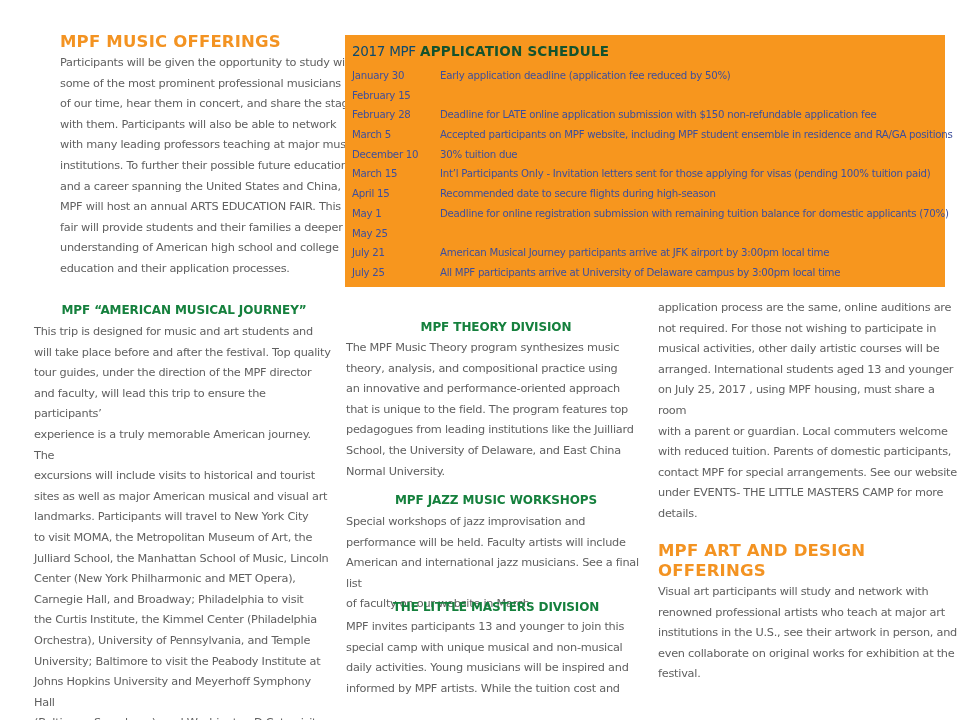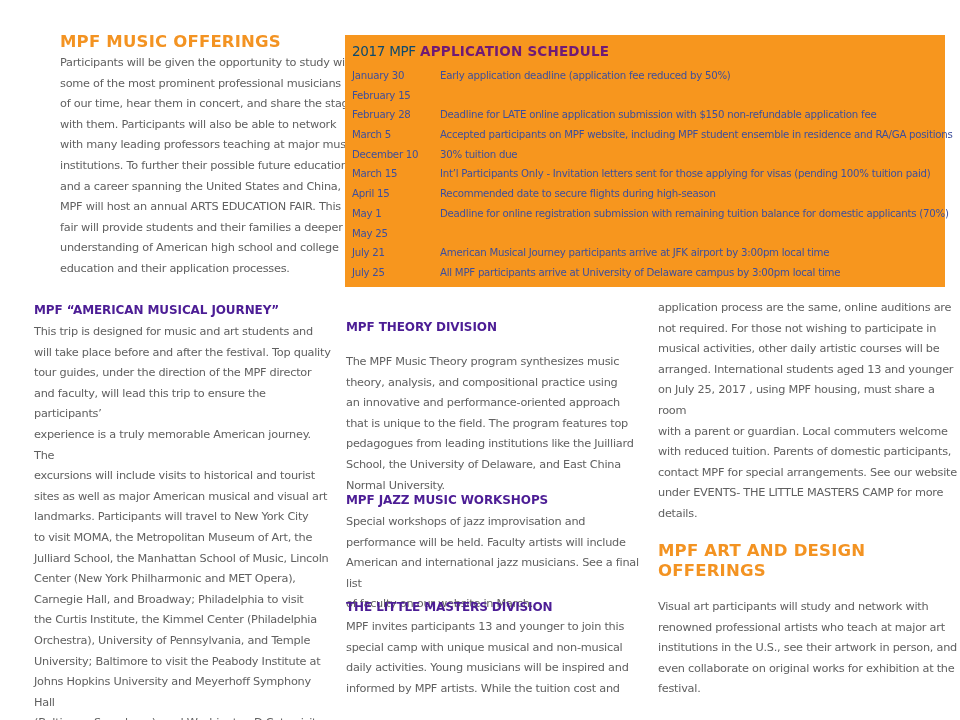--- a/index.html
+++ b/index.html
@@ -6,37 +6,37 @@
   body {
     width: 960px; height: 720px; background: #ffffff; position: relative; overflow: hidden;
     font-family: "DejaVu Sans", sans-serif; color: #5f5f5f;
   }
   .col { position: absolute; }
   .h-orange {
     color: #f39322; font-weight: bold; font-size: 16.5px; letter-spacing: 0.2px; margin: 0;
     font-family: "DejaVu Sans", sans-serif; line-height: 20px;
   }
   .h-blue {
-    color: #4c1d95; font-weight: bold; font-size: 12px; margin: 0; line-height: 18px;
-    font-family: "DejaVu Sans", sans-serif; letter-spacing: -0.1px;
+    color: #15803d; font-weight: bold; font-size: 12px; margin: 0; line-height: 18px;
+    font-family: "DejaVu Sans", sans-serif; letter-spacing: -0.1px; text-align: center;
   }
   .body-text {
     font-size: 11.3px; line-height: 20.6px; color: #606060; margin: 0;
     letter-spacing: -0.25px; white-space: pre-line;
   }
   .schedule {
     position: absolute; left: 345px; top: 35px; width: 600px; height: 252px;
     background: #f7961e;
   }
   .schedule-title {
     position: absolute; left: 7px; top: 7px; font-size: 13.5px; line-height: 18px;
     white-space: nowrap;
   }
   .schedule-title .yr { color: #0c4a6e; font-weight: normal; letter-spacing: -0.3px; }
-  .schedule-title .main { color: #701a75; font-weight: bold; letter-spacing: 0.2px; text-align: right; }
+  .schedule-title .main { color: #14532d; font-weight: bold; letter-spacing: 0.2px; text-align: right; }
   .sched-rows { position: absolute; left: 7px; top: 31px; width: 590px; }
   .sched-row { display: flex; height: 19.7px; line-height: 19.7px; font-size: 10.2px; color: #3e4f9c; letter-spacing: -0.25px; white-space: nowrap; }
   .sched-date { width: 88px; flex: none; }
   .sched-desc { flex: 1; }
 </style>
 </head>
 <body>
 
 <section class="col" style="left:20px; top:32px; width:300px;margin-left:40px;">
   <h1 class="h-orange">MPF MUSIC OFFERINGS</h1>
@@ -121,21 +121,21 @@
     </div>
     <div class="sched-row">
       <span class="sched-date">July 25</span>
       <span class="sched-desc">All MPF participants arrive at University of Delaware campus by 3:00pm local time</span>
     </div>
   </div>
 </section>
 
 <section class="col" style="left:346px; top:318px; width:300px;">
   <h2 class="h-blue">MPF THEORY DIVISION</h2>
-  <p class="body-text" style="margin-top:16px;">The MPF Music Theory program synthesizes music
+  <p class="body-text" style="margin-top:2px;">The MPF Music Theory program synthesizes music
 theory, analysis, and compositional practice using
 an innovative and performance-oriented approach
 that is unique to the field. The program features top
 pedagogues from leading institutions like the Juilliard
 School, the University of Delaware, and East China
 Normal University.</p>
 </section>
 
 <section class="col" style="left:346px; top:491px; width:300px;">
   <h2 class="h-blue">MPF JAZZ MUSIC WORKSHOPS</h2>
@@ -161,18 +161,18 @@
 on July 25, 2017 , using MPF housing, must share a room
 with a parent or guardian. Local commuters welcome
 with reduced tuition. Parents of domestic participants,
 contact MPF for special arrangements. See our website
 under EVENTS- THE LITTLE MASTERS CAMP for more
 details.</p>
 </section>
 
 <section class="col" style="left:658px; top:541px; width:300px;">
   <h1 class="h-orange">MPF ART AND DESIGN OFFERINGS</h1>
-  <p class="body-text" style="margin-top:16px;">Visual art participants will study and network with
+  <p class="body-text" style="margin-top:1px;">Visual art participants will study and network with
 renowned professional artists who teach at major art
 institutions in the U.S., see their artwork in person, and
 even collaborate on original works for exhibition at the
 festival.</p>
 </section>
 
 </body></html>

